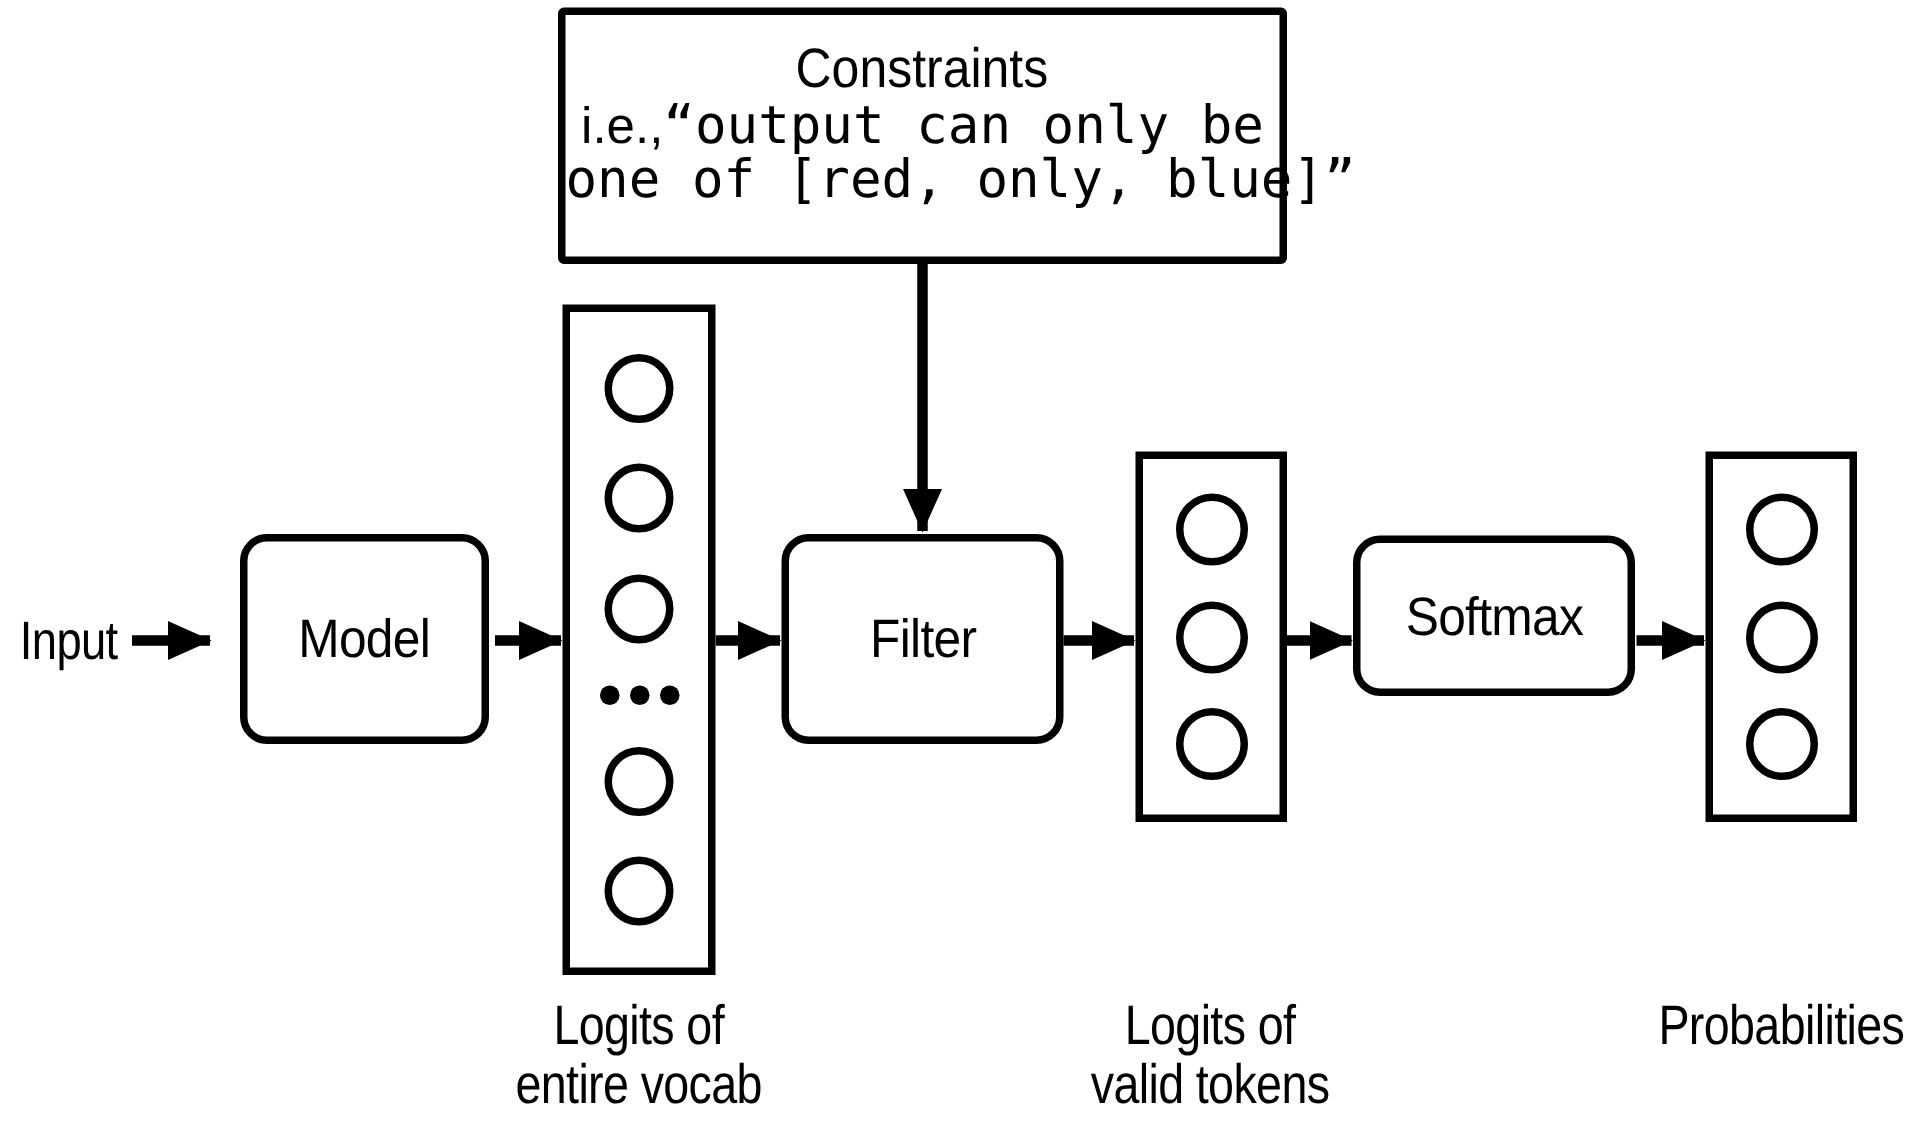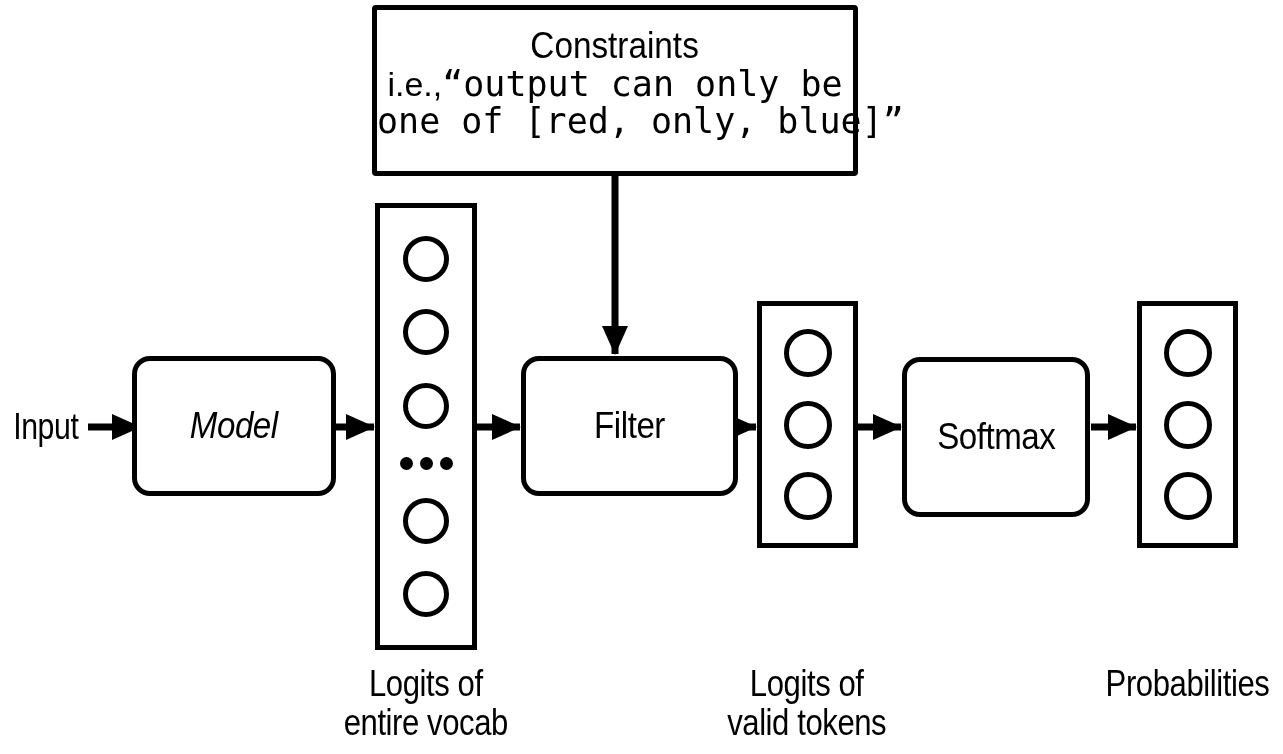--- a/index.html
+++ b/index.html
@@ -36,23 +36,23 @@
   }
   .rbox .boxlabel {
     font-size: 36px;
     font-weight: 400;
     display: inline-block;
     transform: scaleX(0.92);
     transform-origin: center;
     letter-spacing: -0.5px;
     white-space: nowrap;
   }
-  .box-model   { left: 132px; top: 356px; width: 204px; height: 140px; font-style: italic; }
-  .box-filter  { left: 521px; top: 356px; width: 217px; height: 140px; }
-  .box-softmax { left: 902px; top: 357px; width: 188px; height: 160px; }
+  .box-model   { left: 160px; top: 356px; width: 166px; height: 140px; }
+  .box-filter  { left: 521px; top: 356px; width: 188px; height: 140px; }
+  .box-softmax { left: 902px; top: 357px; width: 188px; height: 107px; }
 
   
   .col {
     position: absolute;
     border: 5px solid #000;
     background: #fff;
     box-sizing: border-box;
     display: flex;
     flex-direction: column;
     align-items: center;

